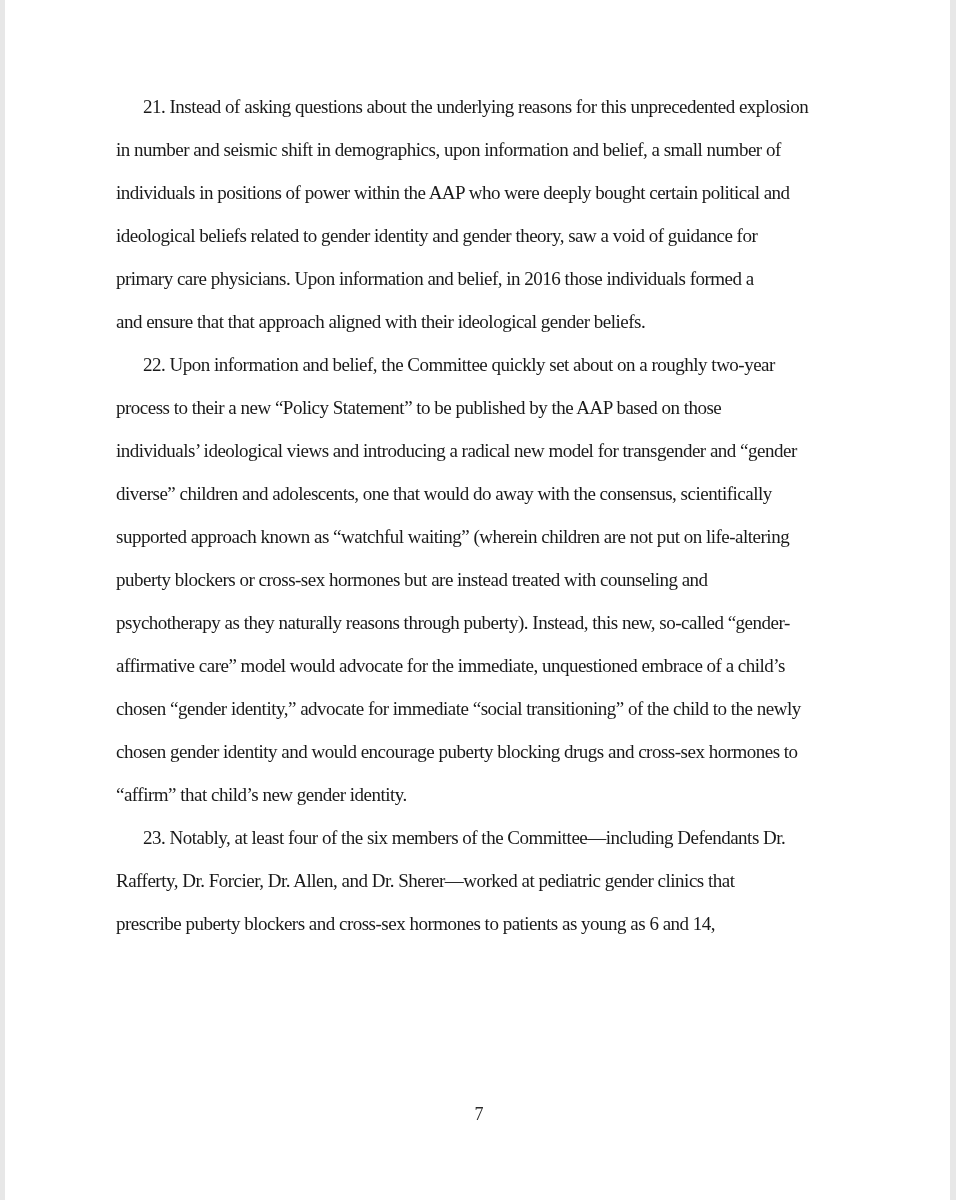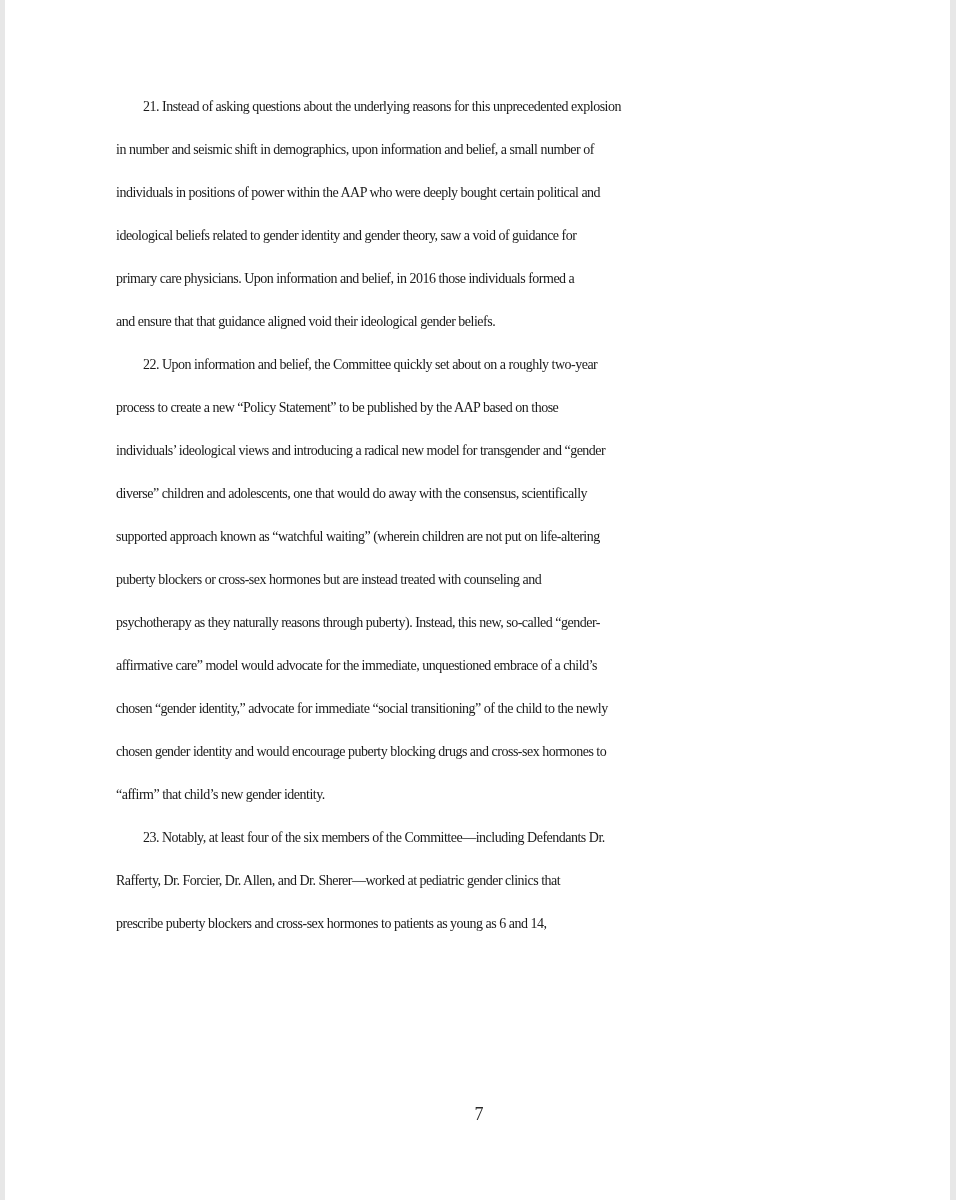--- a/index.html
+++ b/index.html
@@ -23,21 +23,21 @@
   }
   .edge-strip.left  { left: 0;  width: 5px; }
   .edge-strip.right { right: 0; width: 6px; }
 
   .doc-body {
     position: absolute;
     left: 116px;
     top: 85px;
     width: 726px;
     color: #1a1a1a;
-    font-size: 14px;
+    font-size: 19px;
     line-height: 43px;
     letter-spacing: -0.5px;
   }
   .doc-line {
     white-space: nowrap;
     height: 43px;
   }
   .doc-line.first-line {
     padding-left: 27px;
   }
@@ -59,23 +59,23 @@
 <div class="viewport" style="background: rgb(255, 255, 255);">
   <div class="edge-strip left" style="background: rgb(231, 231, 231);"></div>
   <div class="edge-strip right" style="background: rgb(231, 231, 231);"></div>
 
   <div class="doc-body" id="doc-body" style="color: rgb(26, 26, 26);">
       <div class="doc-line first-line">21. Instead of asking questions about the underlying reasons for this unprecedented explosion</div>
       <div class="doc-line">in number and seismic shift in demographics, upon information and belief, a small number of</div>
       <div class="doc-line">individuals in positions of power within the AAP who were deeply bought certain political and</div>
       <div class="doc-line">ideological beliefs related to gender identity and gender theory, saw a void of guidance for</div>
       <div class="doc-line">primary care physicians. Upon information and belief, in 2016 those individuals formed a</div>
-      <div class="doc-line">and ensure that that guidance aligned void their ideological gender beliefs.</div>
+      <div class="doc-line">and ensure that that approach aligned with their ideological gender beliefs.</div>
       <div class="doc-line first-line">22. Upon information and belief, the Committee quickly set about on a roughly two-year</div>
-      <div class="doc-line">process to create a new “Policy Statement” to be published by the AAP based on those</div>
+      <div class="doc-line">process to their a new “Policy Statement” to be published by the AAP based on those</div>
       <div class="doc-line">individuals’ ideological views and introducing a radical new model for transgender and “gender</div>
       <div class="doc-line">diverse” children and adolescents, one that would do away with the consensus, scientifically</div>
       <div class="doc-line">supported approach known as “watchful waiting” (wherein children are not put on life-altering</div>
       <div class="doc-line">puberty blockers or cross-sex hormones but are instead treated with counseling and</div>
       <div class="doc-line">psychotherapy as they naturally reasons through puberty). Instead, this new, so-called “gender-</div>
       <div class="doc-line">affirmative care” model would advocate for the immediate, unquestioned embrace of a child’s</div>
       <div class="doc-line">chosen “gender identity,” advocate for immediate “social transitioning” of the child to the newly</div>
       <div class="doc-line">chosen gender identity and would encourage puberty blocking drugs and cross-sex hormones to</div>
       <div class="doc-line">“affirm” that child’s new gender identity.</div>
       <div class="doc-line first-line">23. Notably, at least four of the six members of the Committee—including Defendants Dr.</div>

